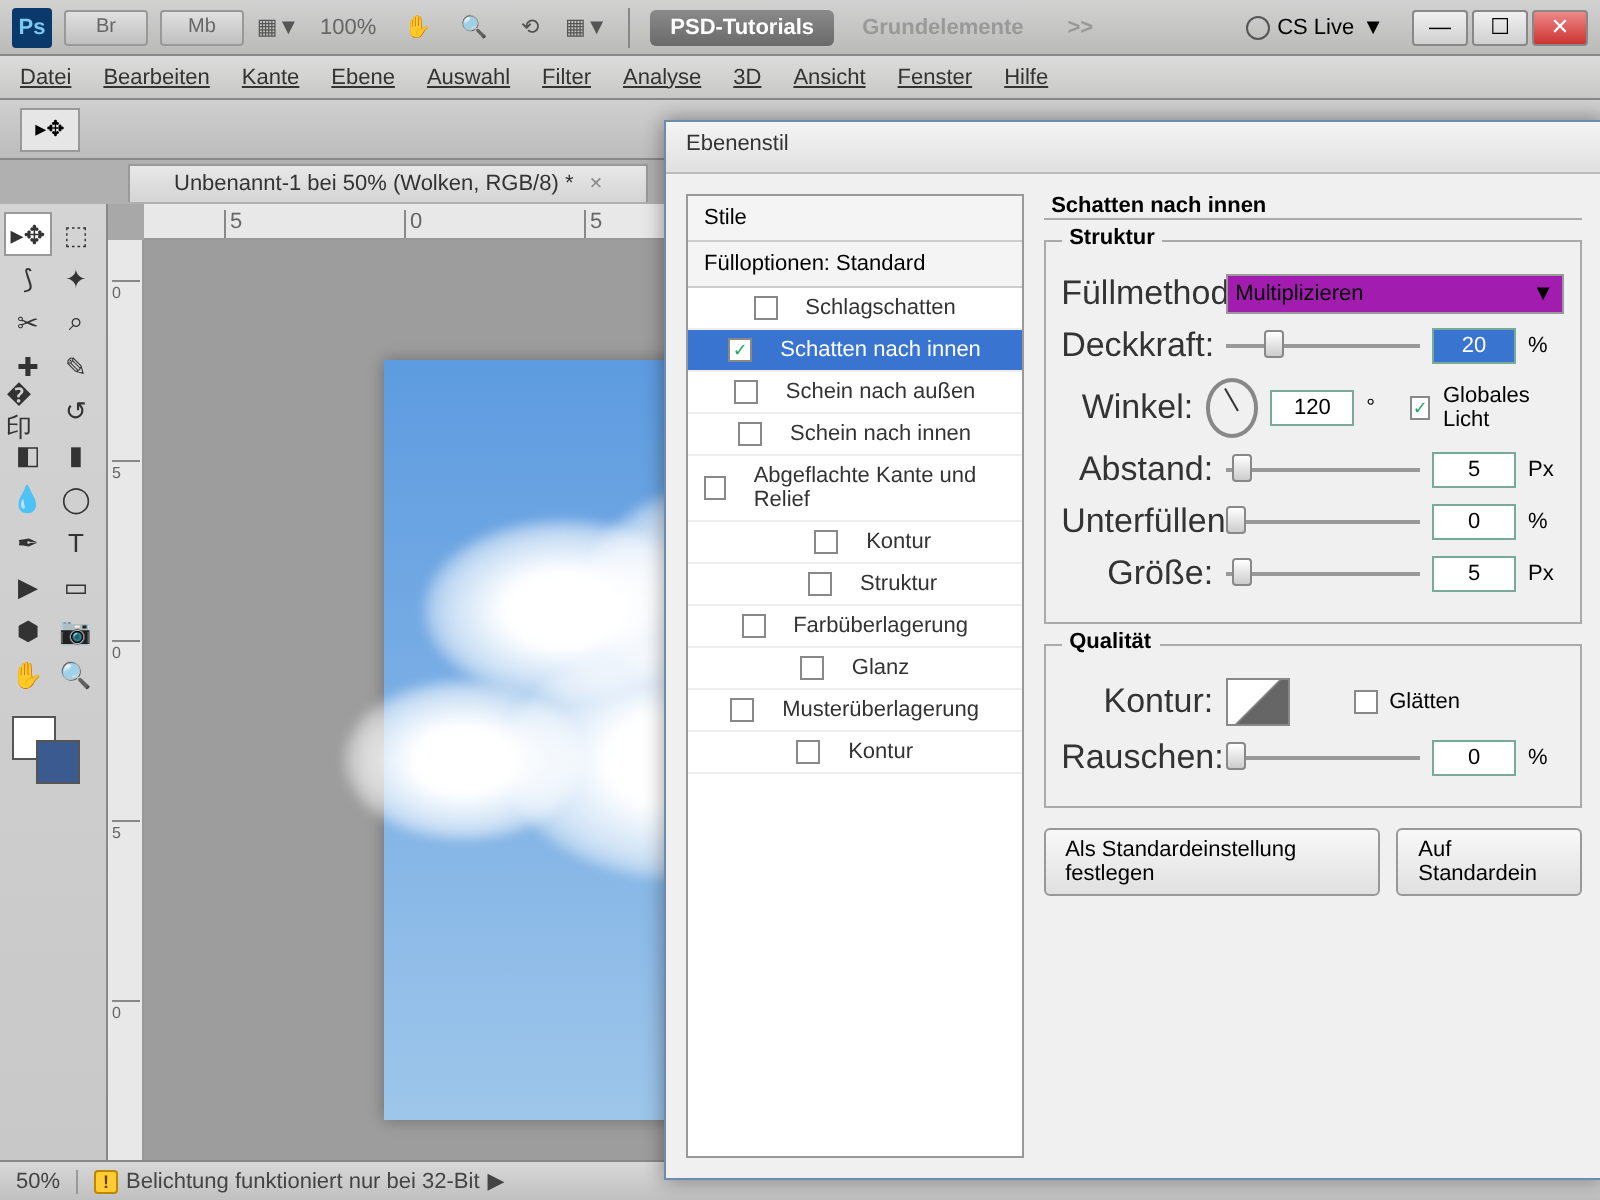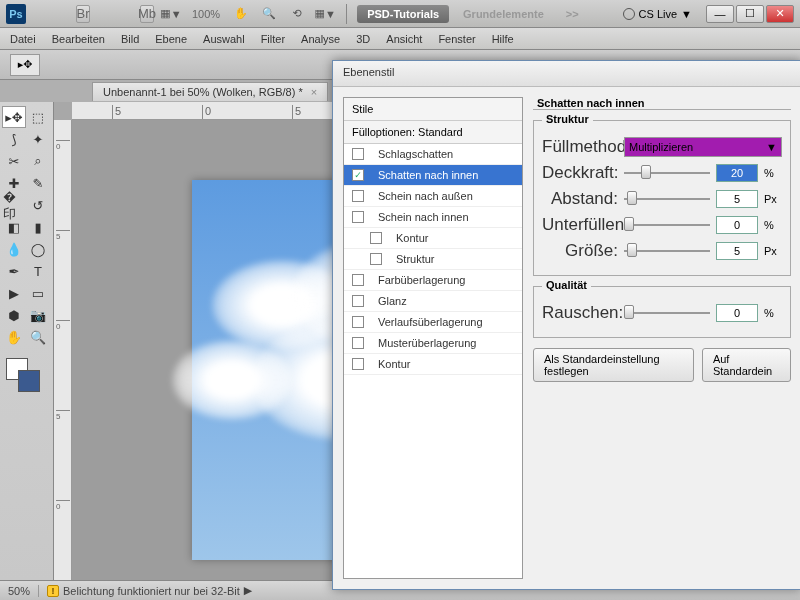--- a/index.html
+++ b/index.html
@@ -1,35 +1,35 @@
 <!DOCTYPE html>
 <html><head>
 <meta charset="utf-8">
 <style>
 * { margin: 0; padding: 0; box-sizing: border-box; font-family: Tahoma, sans-serif; font-size: 11px; }
 body { background: #b8b8b8; width: 800px; height: 600px; overflow: hidden; position: relative; }
 .top-bar { height: 28px; background: linear-gradient(#d2d2d2,#babab8); display: flex; align-items: center; padding: 4px 6px; gap: 6px; border-bottom: 1px solid #888; }
 .ps-icon { width: 20px; height: 20px; background: #0a3a6b; color: #7dc9f0; display: flex; align-items: center; justify-content: center; font-weight: bold; font-size: 11px; border-radius: 2px; }
-.top-btn { width: 14px; height: 18px; background: linear-gradient(#e0e0e0,#c0c0c0); border:1px solid #999; border-radius:2px; display:flex;align-items:center;justify-content:center;font-size:13px;color:#666;margin-left:44px;}
+.top-btn { width: 42px; height: 18px; background: linear-gradient(#e0e0e0,#c0c0c0); border:1px solid #999; border-radius:2px; display:flex;align-items:center;justify-content:center;font-size:10px;color:#666;}
 .zoom-val { color:#666; font-size:11px; padding:0 4px;}
 .top-ico { width:22px; height:18px; display:flex;align-items:center;justify-content:center;color:#555;}
 .divider-v { width:1px; height:20px; background:#888; margin:0 4px;}
 .psd-btn { padding: 3px 10px; background: linear-gradient(#8a8a8a,#6a6a6a); color:#fff; border-radius:3px; font-weight:bold; font-size:11px;}
 .grund-btn { padding:3px 8px; color:#999; font-weight:bold;}
 .cslive { margin-left:auto; display:flex; align-items:center; gap:4px;}
 .cs-circle { width:12px;height:12px;border:1px solid #555;border-radius:50%;}
 .window-controls { display:flex; gap:2px; margin-left:8px;}
 .win-btn { width:28px; height:18px; background:linear-gradient(#f0f0f0,#d0d0d0); border:1px solid #888; border-radius:2px; display:flex;align-items:center;justify-content:center;}
 .win-btn.close { background:linear-gradient(#e88,#c33); color:#fff;}
 .menu-bar { height:22px; background:linear-gradient(#dcdcdc,#c8c8c6); display:flex; align-items:center; padding:0 10px; gap:16px; border-bottom:1px solid #888;}
-.menu-item { color:#333; font-size:11px;}
+.menu-item { color:#333; font-size:11px;text-decoration:underline;}
 .options-bar { height:30px; background:linear-gradient(#d0d0d0,#bcbcbc); border-bottom:1px solid #888; display:flex;align-items:center;padding:0 10px;}
 .move-tool-opt { width:30px;height:22px;background:#e6e6e6;border:1px solid #999;display:flex;align-items:center;justify-content:center;}
 .doc-tab-bar { height:22px; background:#b0b0b0; display:flex; align-items:center; padding-left:64px;}
-.doc-tab { background:linear-gradient(#e8e8e8,#d4d4d4); padding:3px 10px; border:1px solid #999; border-bottom:none; font-size:11px; color:#333;margin-left:28px;}
+.doc-tab { background:linear-gradient(#e8e8e8,#d4d4d4); padding:3px 22px; border:1px solid #999; border-bottom:none; font-size:11px; color:#333;}
 .doc-tab .x { margin-left:8px; color:#888;}
 .workspace { position:absolute; top:102px; left:0; right:0; bottom:20px; display:flex;}
 .tools-panel { width:54px; background:linear-gradient(#d4d4d4,#c8c8c8); border-right:1px solid #888; display:flex; flex-direction:column; padding:4px 2px;}
 .tool-row { display:flex; }
 .tool-cell { width:24px; height:22px; display:flex; align-items:center; justify-content:center; color:#333; font-size:13px; border:1px solid transparent;}
 .tool-cell.sel { background:#fff; border:1px solid #999;}
 .swatches { margin-top:8px; position:relative; height:36px;}
 .sw-fg { position:absolute; left:4px; top:2px; width:22px; height:22px; background:#fff; border:1px solid #555;}
 .sw-bg { position:absolute; left:16px; top:14px; width:22px; height:22px; background:#3b5a8f; border:1px solid #555;}
 .canvas-area { flex:1; position:relative; background:#a8a8a8;}
@@ -43,21 +43,21 @@
 .status-bar { position:absolute; bottom:0; left:0; right:0; height:20px; background:linear-gradient(#d8d8d8,#c0c0c0); border-top:1px solid #888; display:flex; align-items:center; padding:0 8px; font-size:10px; color:#444;}
 .status-bar .zoom { padding-right:8px; border-right:1px solid #999;}
 .status-bar .info { padding-left:8px; display:flex;align-items:center;gap:4px;}
 .warn-ico { width:12px;height:12px; background:#fc3; border:1px solid #b80; border-radius:2px; display:flex;align-items:center;justify-content:center;font-size:9px;font-weight:bold;color:#640;}
 
 .dialog { position:absolute; left:332px; top:60px; right:-2px; height:530px; background:#f0f0f0; border:1px solid #6b8bb0; box-shadow:0 0 10px rgba(0,0,0,0.4);}
 .dlg-title { height:26px; background:linear-gradient(#f4f4f4,#e0e0e0); border-bottom:1px solid #bbb; padding:5px 10px; font-size:11px; color:#333;}
 .dlg-body { display:flex; padding:10px; gap:10px; height:calc(100% - 26px);}
 .style-list { width:180px; border:1px solid #999; background:#fff; display:flex; flex-direction:column;}
 .style-head { padding:5px 8px; border-bottom:1px solid #ccc; font-size:11px; background:#f4f4f4;}
-.style-row { padding:4px 8px; border-bottom:1px solid #eee; display:flex; align-items:center; gap:14px; font-size:11px; color:#333;}
+.style-row { padding:4px 8px; border-bottom:1px solid #eee; display:flex; align-items:center; gap:14px; font-size:11px; color:#333;justify-content:center;}
 .style-row.indent { padding-left:26px;}
 .style-row.active { background:#3874d0; color:#fff;}
 .style-row.active .cb { background:#fff;}
 .cb { width:12px; height:12px; border:1px solid #888; background:#fff; display:inline-flex;align-items:center;justify-content:center;font-size:9px;color:#333;}
 .cb.checked::after { content:"✓"; color:#2a6;}
 .style-row.active .cb.checked::after { color:#2a6;}
 .settings-panel { flex:1; position:relative;}
 .fieldset { border:1px solid #aaa; margin-bottom:10px; padding:10px 8px 8px; position:relative;}
 .fieldset .legend { position:absolute; top:-8px; left:8px; background:#f0f0f0; padding:0 4px; font-weight:bold; font-size:11px;}
 .field-row { display:flex; align-items:center; margin:6px 0; gap:6px;}
@@ -100,21 +100,21 @@
   <div class="window-controls">
     <div class="win-btn">—</div>
     <div class="win-btn">☐</div>
     <div class="win-btn close">✕</div>
   </div>
 </div>
 
 <div class="menu-bar">
   <span class="menu-item">Datei</span>
   <span class="menu-item">Bearbeiten</span>
-  <span class="menu-item">Bild</span>
+  <span class="menu-item">Kante</span>
   <span class="menu-item">Ebene</span>
   <span class="menu-item">Auswahl</span>
   <span class="menu-item">Filter</span>
   <span class="menu-item">Analyse</span>
   <span class="menu-item">3D</span>
   <span class="menu-item">Ansicht</span>
   <span class="menu-item">Fenster</span>
   <span class="menu-item">Hilfe</span>
 </div>
 
@@ -227,39 +227,39 @@
             <span>Schatten nach innen</span>
           </div>
           <div class="style-row">
             <span class="cb"></span>
             <span>Schein nach außen</span>
           </div>
           <div class="style-row">
             <span class="cb"></span>
             <span>Schein nach innen</span>
           </div>
+          <div class="style-row">
+            <span class="cb"></span>
+            <span>Abgeflachte Kante und Relief</span>
+          </div>
           <div class="style-row indent">
             <span class="cb"></span>
             <span>Kontur</span>
           </div>
           <div class="style-row indent">
             <span class="cb"></span>
             <span>Struktur</span>
           </div>
           <div class="style-row">
             <span class="cb"></span>
             <span>Farbüberlagerung</span>
           </div>
           <div class="style-row">
             <span class="cb"></span>
             <span>Glanz</span>
-          </div>
-          <div class="style-row">
-            <span class="cb"></span>
-            <span>Verlaufsüberlagerung</span>
           </div>
           <div class="style-row">
             <span class="cb"></span>
             <span>Musterüberlagerung</span>
           </div>
           <div class="style-row">
             <span class="cb"></span>
             <span>Kontur</span>
           </div>
         </div>
@@ -281,20 +281,28 @@
           <div class="field-label">Deckkraft:</div>
           <div class="slider">
               <div class="slider-track">
                 <div class="slider-thumb" style="left:20%"></div>
               </div>
             </div>
           <input class="num-input sel" value="20" style="">
           <div class="unit">%</div>
         </div>
         <div class="field-row">
+          <div class="field-label">Winkel:</div>
+          <div class="angle-dial"></div>
+          <input class="num-input" value="120" style="">
+          <div class="unit">°</div>
+          <div class="cb checked"></div>
+          <span>Globales Licht</span>
+        </div>
+        <div class="field-row">
           <div class="field-label">Abstand:</div>
           <div class="slider">
               <div class="slider-track">
                 <div class="slider-thumb" style="left:3%"></div>
               </div>
             </div>
           <input class="num-input" value="5" style="">
           <div class="unit">Px</div>
         </div>
         <div class="field-row">
@@ -313,20 +321,27 @@
               <div class="slider-track">
                 <div class="slider-thumb" style="left:3%"></div>
               </div>
             </div>
           <input class="num-input" value="5" style="">
           <div class="unit">Px</div>
         </div>
       </div>
       <div class="fieldset">
         <div class="legend">Qualität</div>
+        <div class="field-row">
+          <div class="field-label">Kontur:</div>
+          <div class="contour-box"></div>
+          <div style="width:20px"></div>
+          <div class="cb"></div>
+          <span>Glätten</span>
+        </div>
         <div class="field-row">
           <div class="field-label">Rauschen:</div>
           <div class="slider">
               <div class="slider-track">
                 <div class="slider-thumb" style="left:0%"></div>
               </div>
             </div>
           <input class="num-input" value="0" style="">
           <div class="unit">%</div>
         </div>

